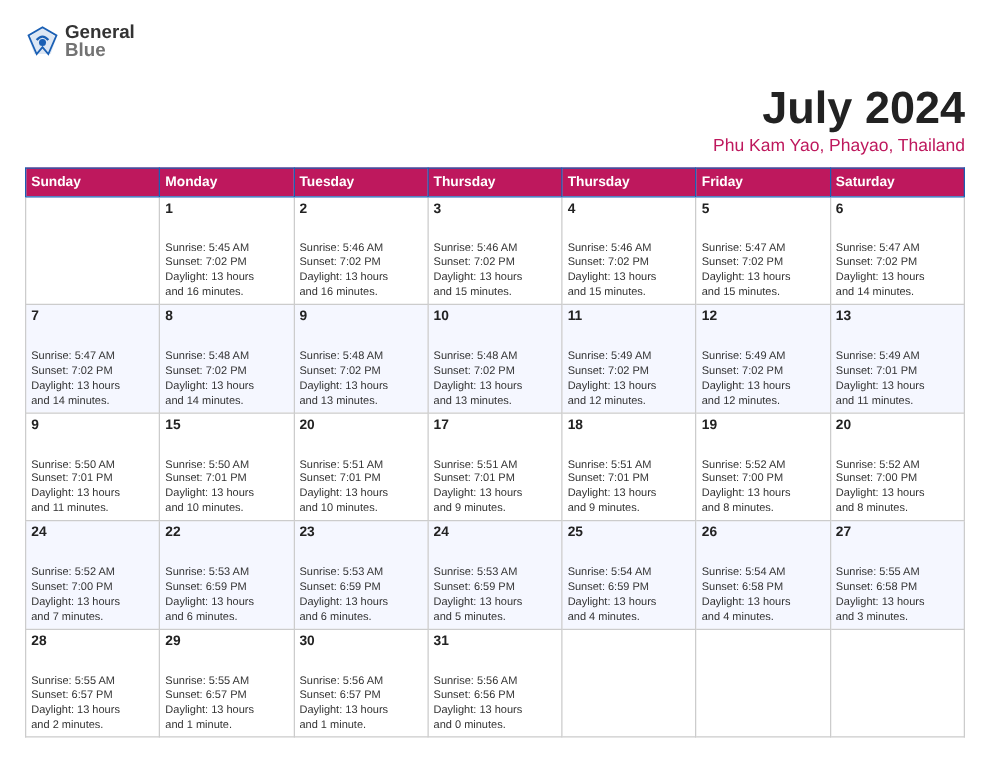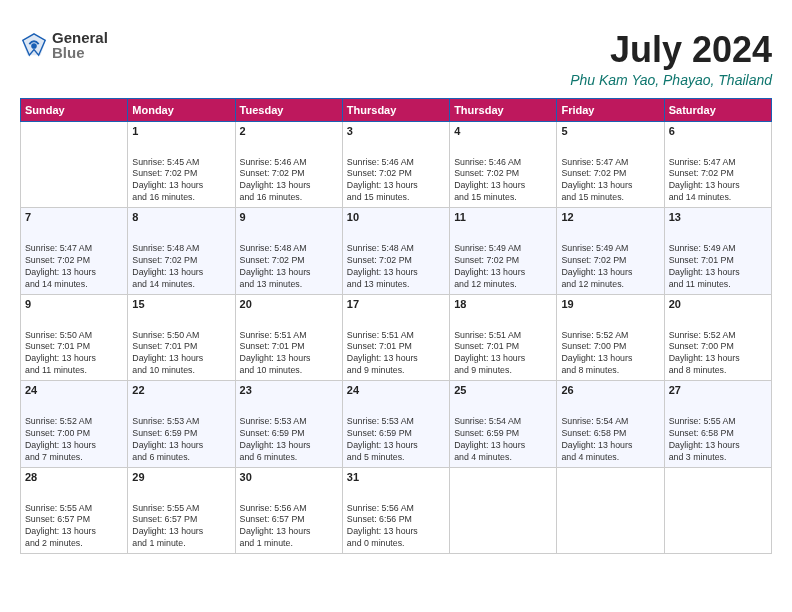--- a/index.html
+++ b/index.html
@@ -6,21 +6,21 @@
     body {
       font-family: Arial, sans-serif;
       background: #fff;
       width: 792px;
       height: 612px;
       overflow: hidden;
     }
     .page {
       width: 792px;
       height: 612px;
-      padding: 30px 20px 12px 20px;
+      padding: 18px 20px 12px 20px;
       background: #fff;
     }
     .header {
       display: flex;
       justify-content: space-between;
       align-items: flex-start;
       margin-bottom: 10px;
     }
     .logo {
       display: flex;
@@ -41,32 +41,32 @@
       font-weight: bold;
       color: #737373;
     }
     .logo-icon {
       width: 28px;
       height: 28px;
       margin-right: 4px;
     }
     .title-section {
       text-align: right;
+      margin-top: 48px;
     }
     .month-title {
       font-size: 36px;
       font-weight: bold;
       color: #222;
       line-height: 1.1;
     }
     .location {
       font-size: 14px;
-      color: #0f766e;
+      color: #be185d;
       margin-top: 2px;
-      font-style: italic;
     }
     .calendar {
       width: 100%;
       border-collapse: collapse;
       font-size: 9.5px;
     }
     .calendar th {
       background: #be185d;
       color: #fff;
       padding: 5px 4px;

